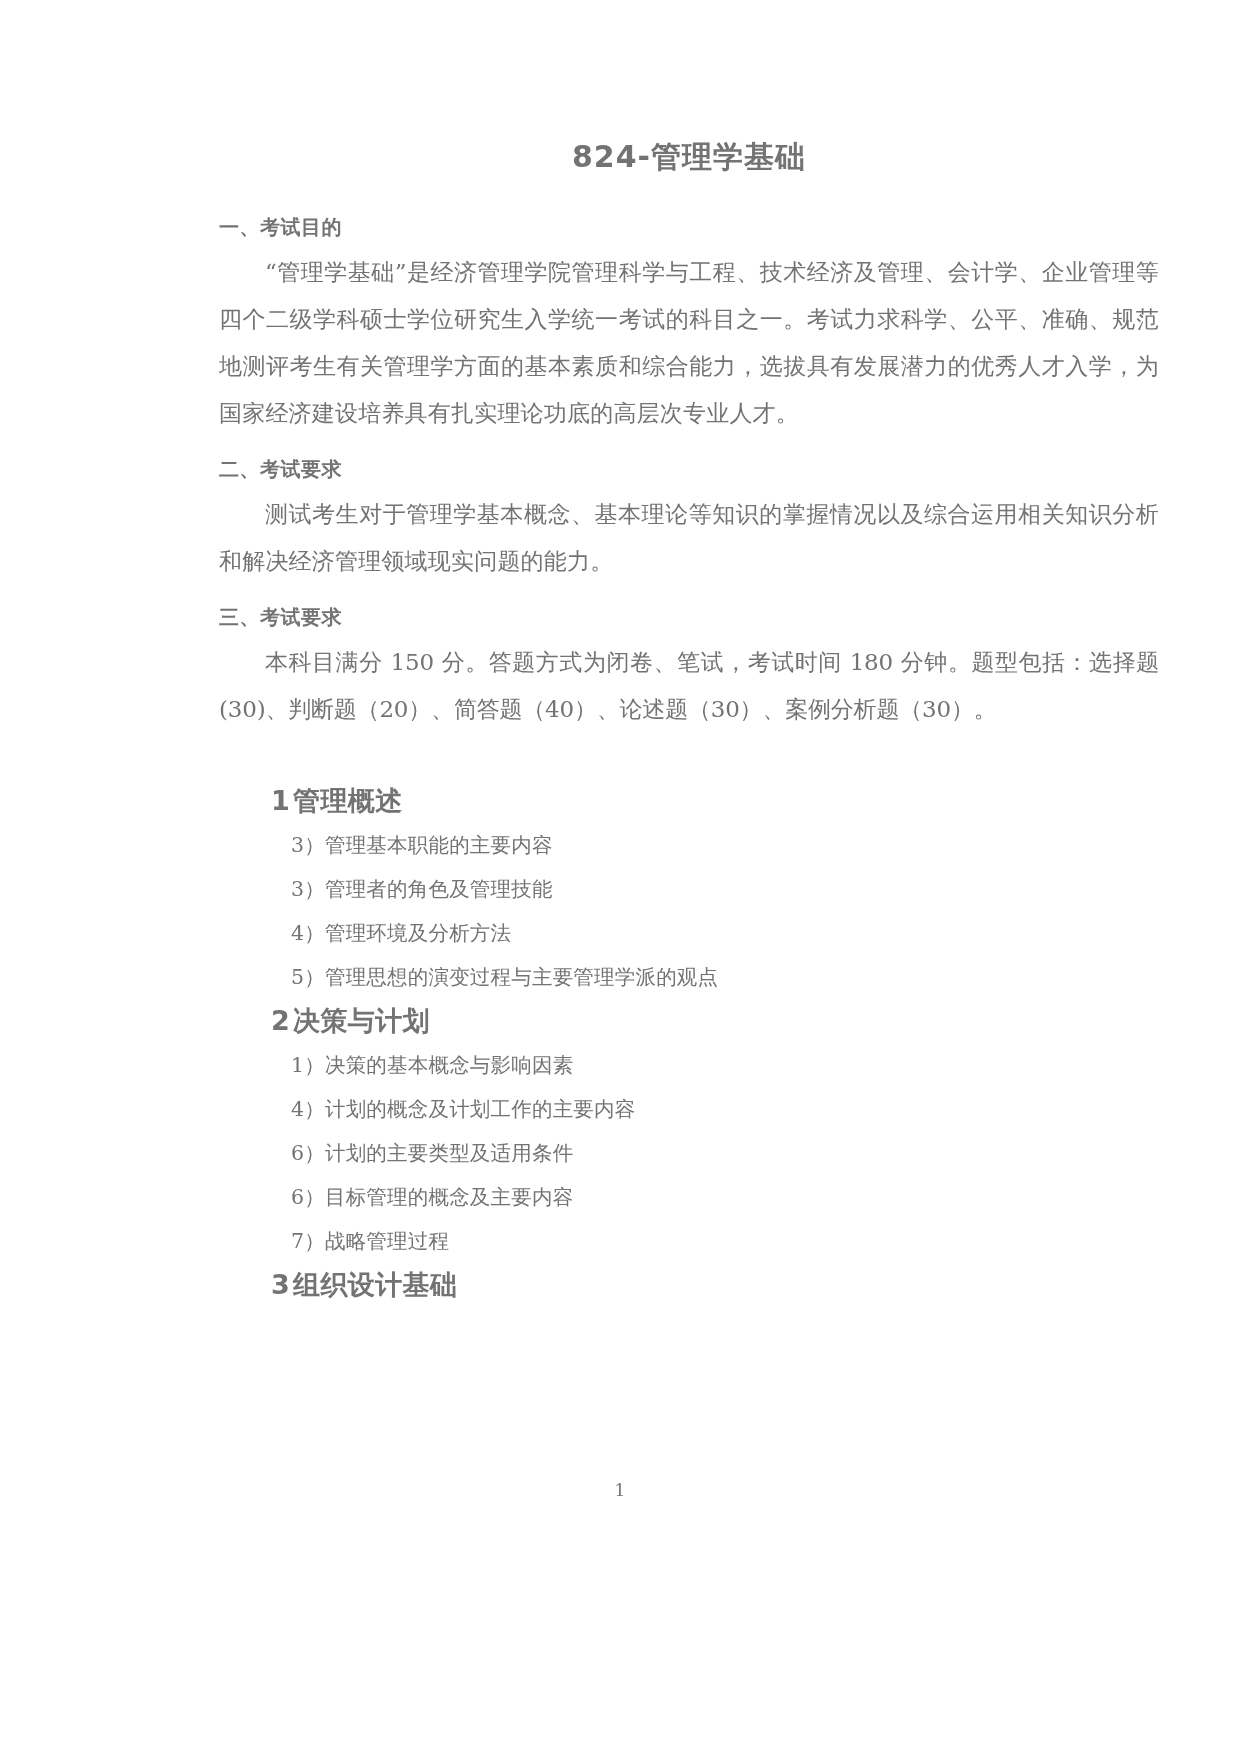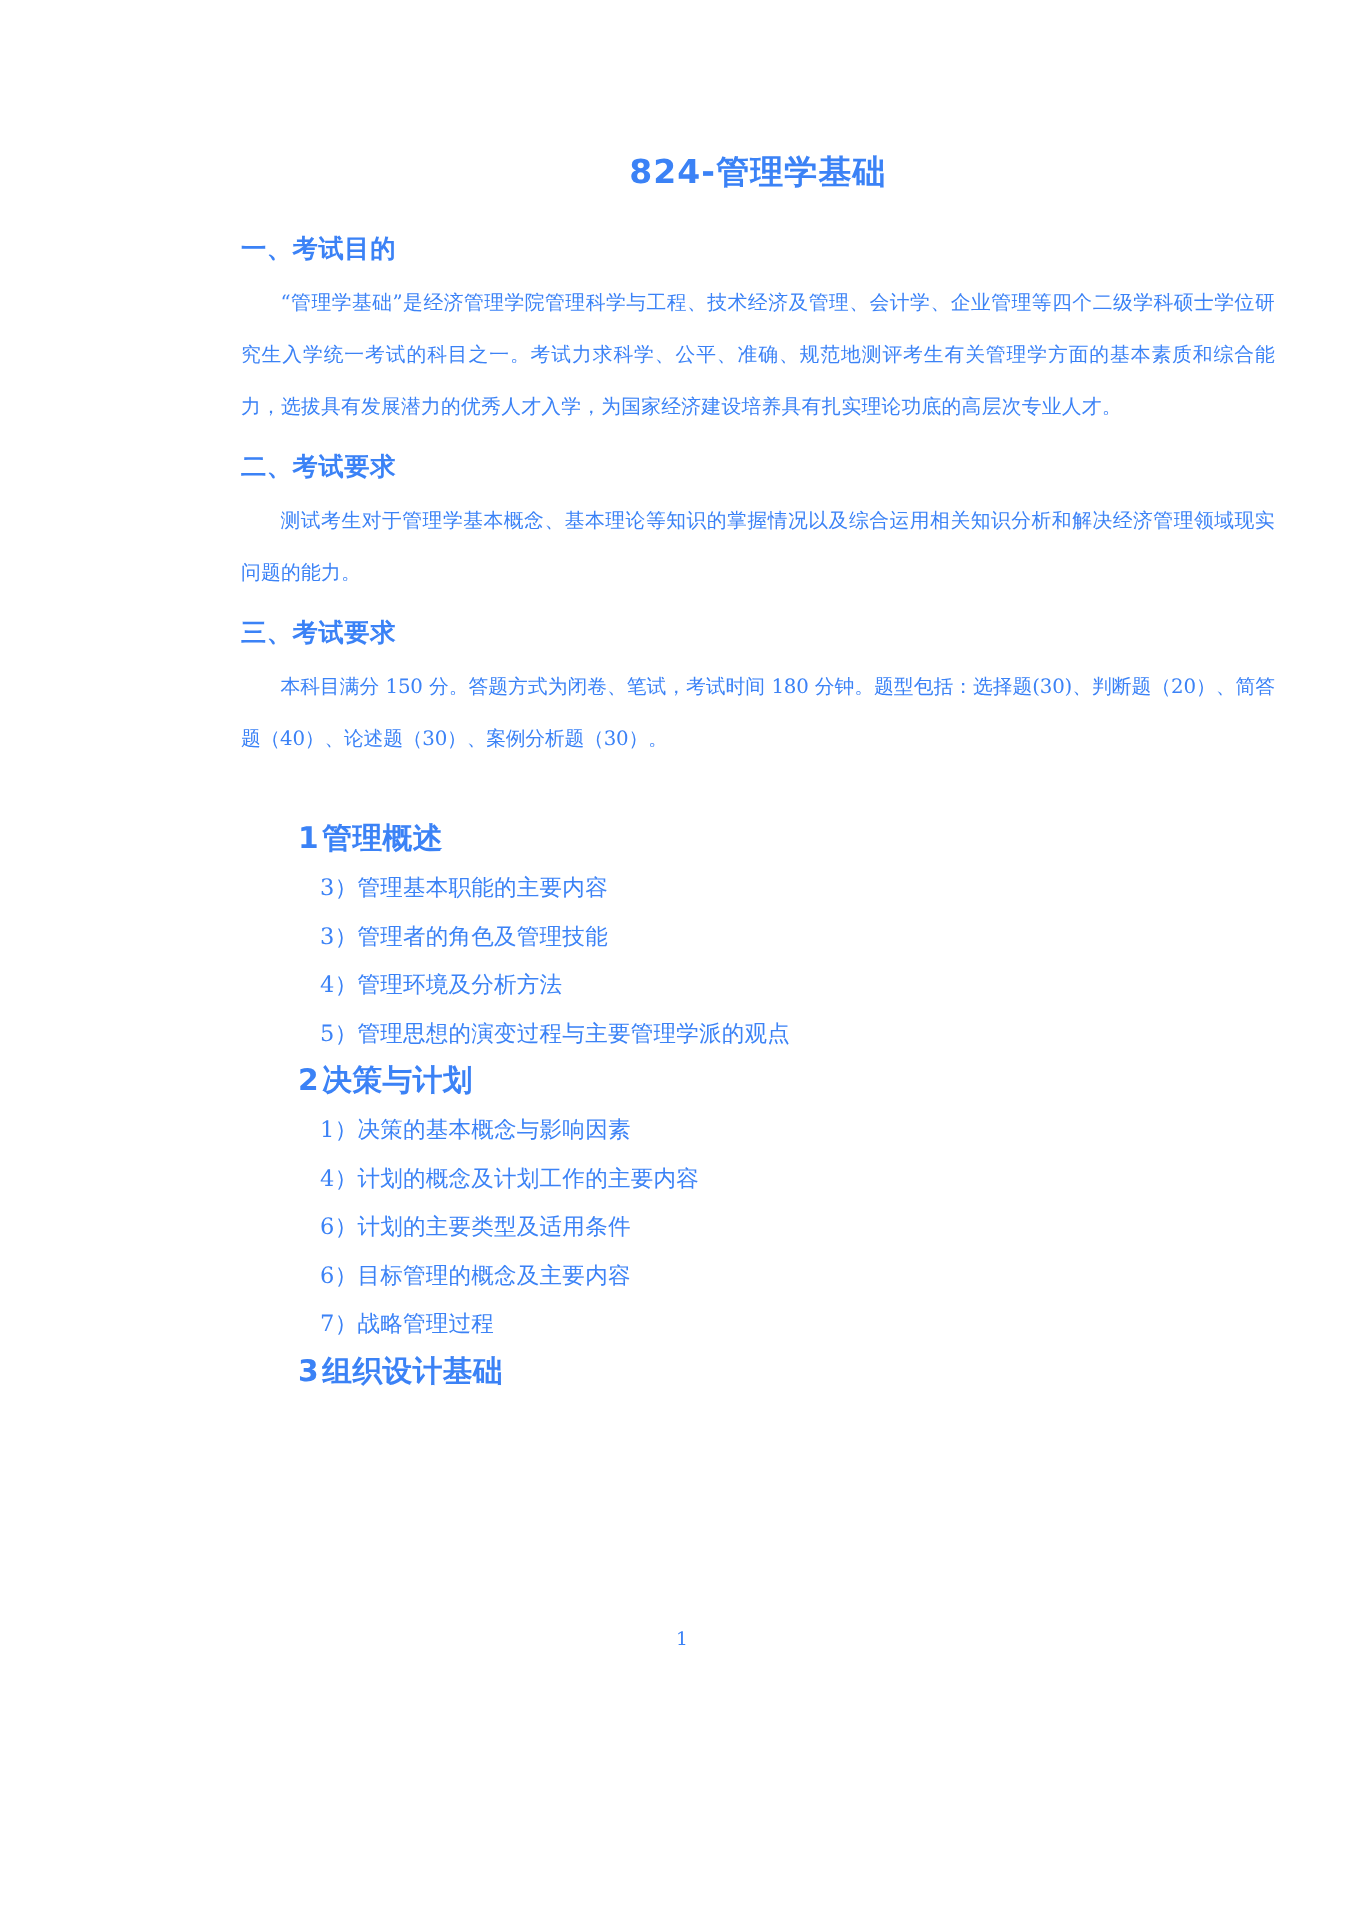--- a/index.html
+++ b/index.html
@@ -7,21 +7,21 @@
     margin: 0;
     padding: 0;
     background: #ffffff;
   }
   .page {
     position: relative;
     width: 1106px;
     height: 1754px;
     margin: 0 auto;
     background: #ffffff;
-    color: #3b82f6;
+    color: #737373;
     font-family: "DejaVu Serif", "Liberation Serif", serif;
     overflow: hidden;
   }
   .content {
     position: absolute;
     left: 152px;
     top: 0;
     width: 940px;
   }
 
@@ -33,34 +33,34 @@
     font-size: 30px;
     letter-spacing: 1px;
     margin: 0;
     padding-top: 139px;
     padding-bottom: 0;
     line-height: 1.2;
   }
 
   
   .sec-heading {
-    font-family: Liberation Mono, monospace;
+    font-family: Liberation Serif, serif;
     font-weight: bold;
-    font-size: 23px;
+    font-size: 20px;
     letter-spacing: 0.5px;
     margin: 0;
     padding: 0;
     line-height: 1.0;
   }
   .sec-heading.h-first { margin-top: 42px; }
   .sec-heading.h-next  { margin-top: 22px; }
 
   
   .para {
-    font-size: 18px;
+    font-size: 23px;
     line-height: 47px;
     margin: 0;
     text-align: justify;
     text-justify: inter-ideograph;
     text-indent: 2em;
     letter-spacing: 0.2px;
   }
   .para.p-top { margin-top: 12px; }
   .para.tight { letter-spacing: -0.2px; }
 

